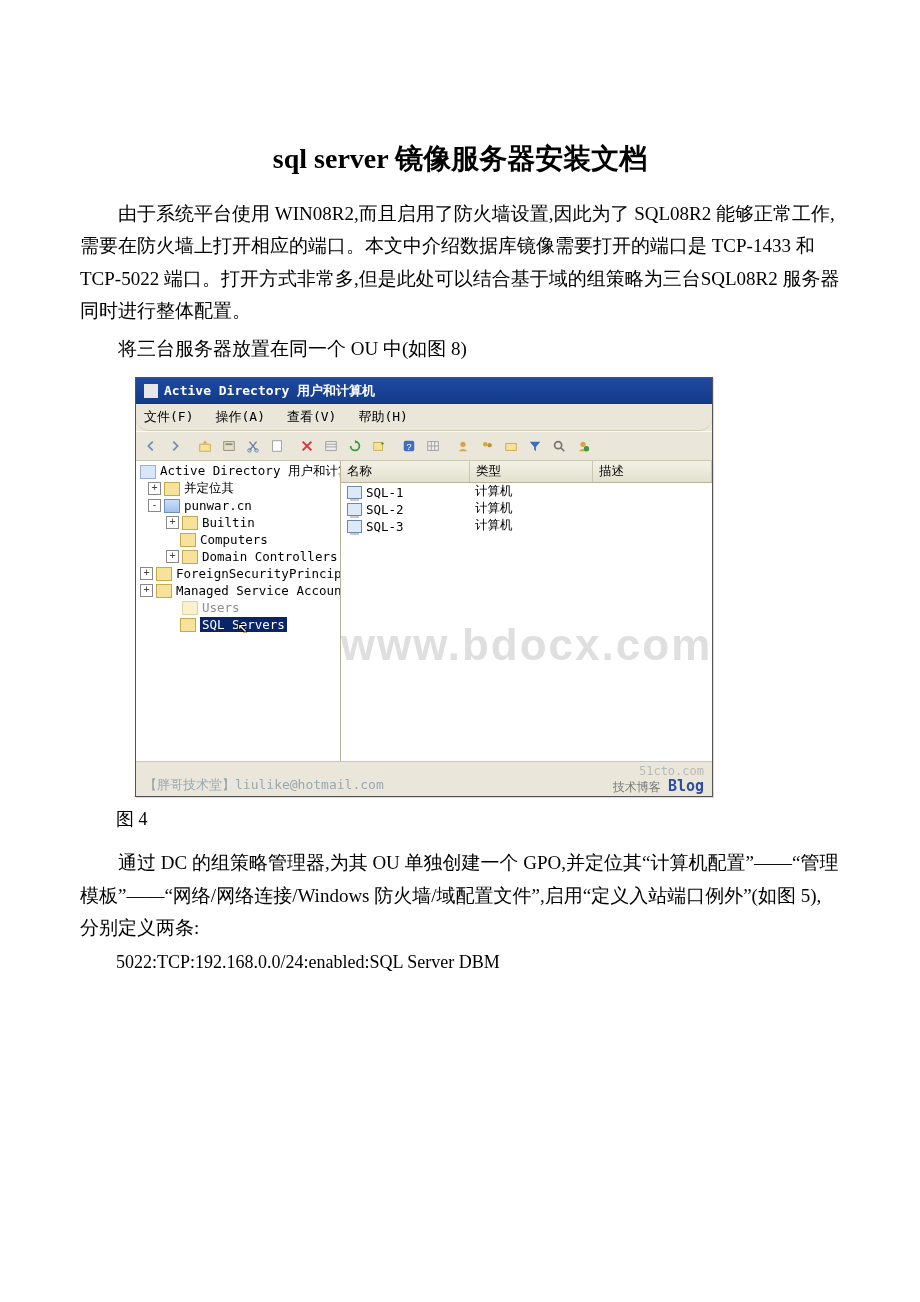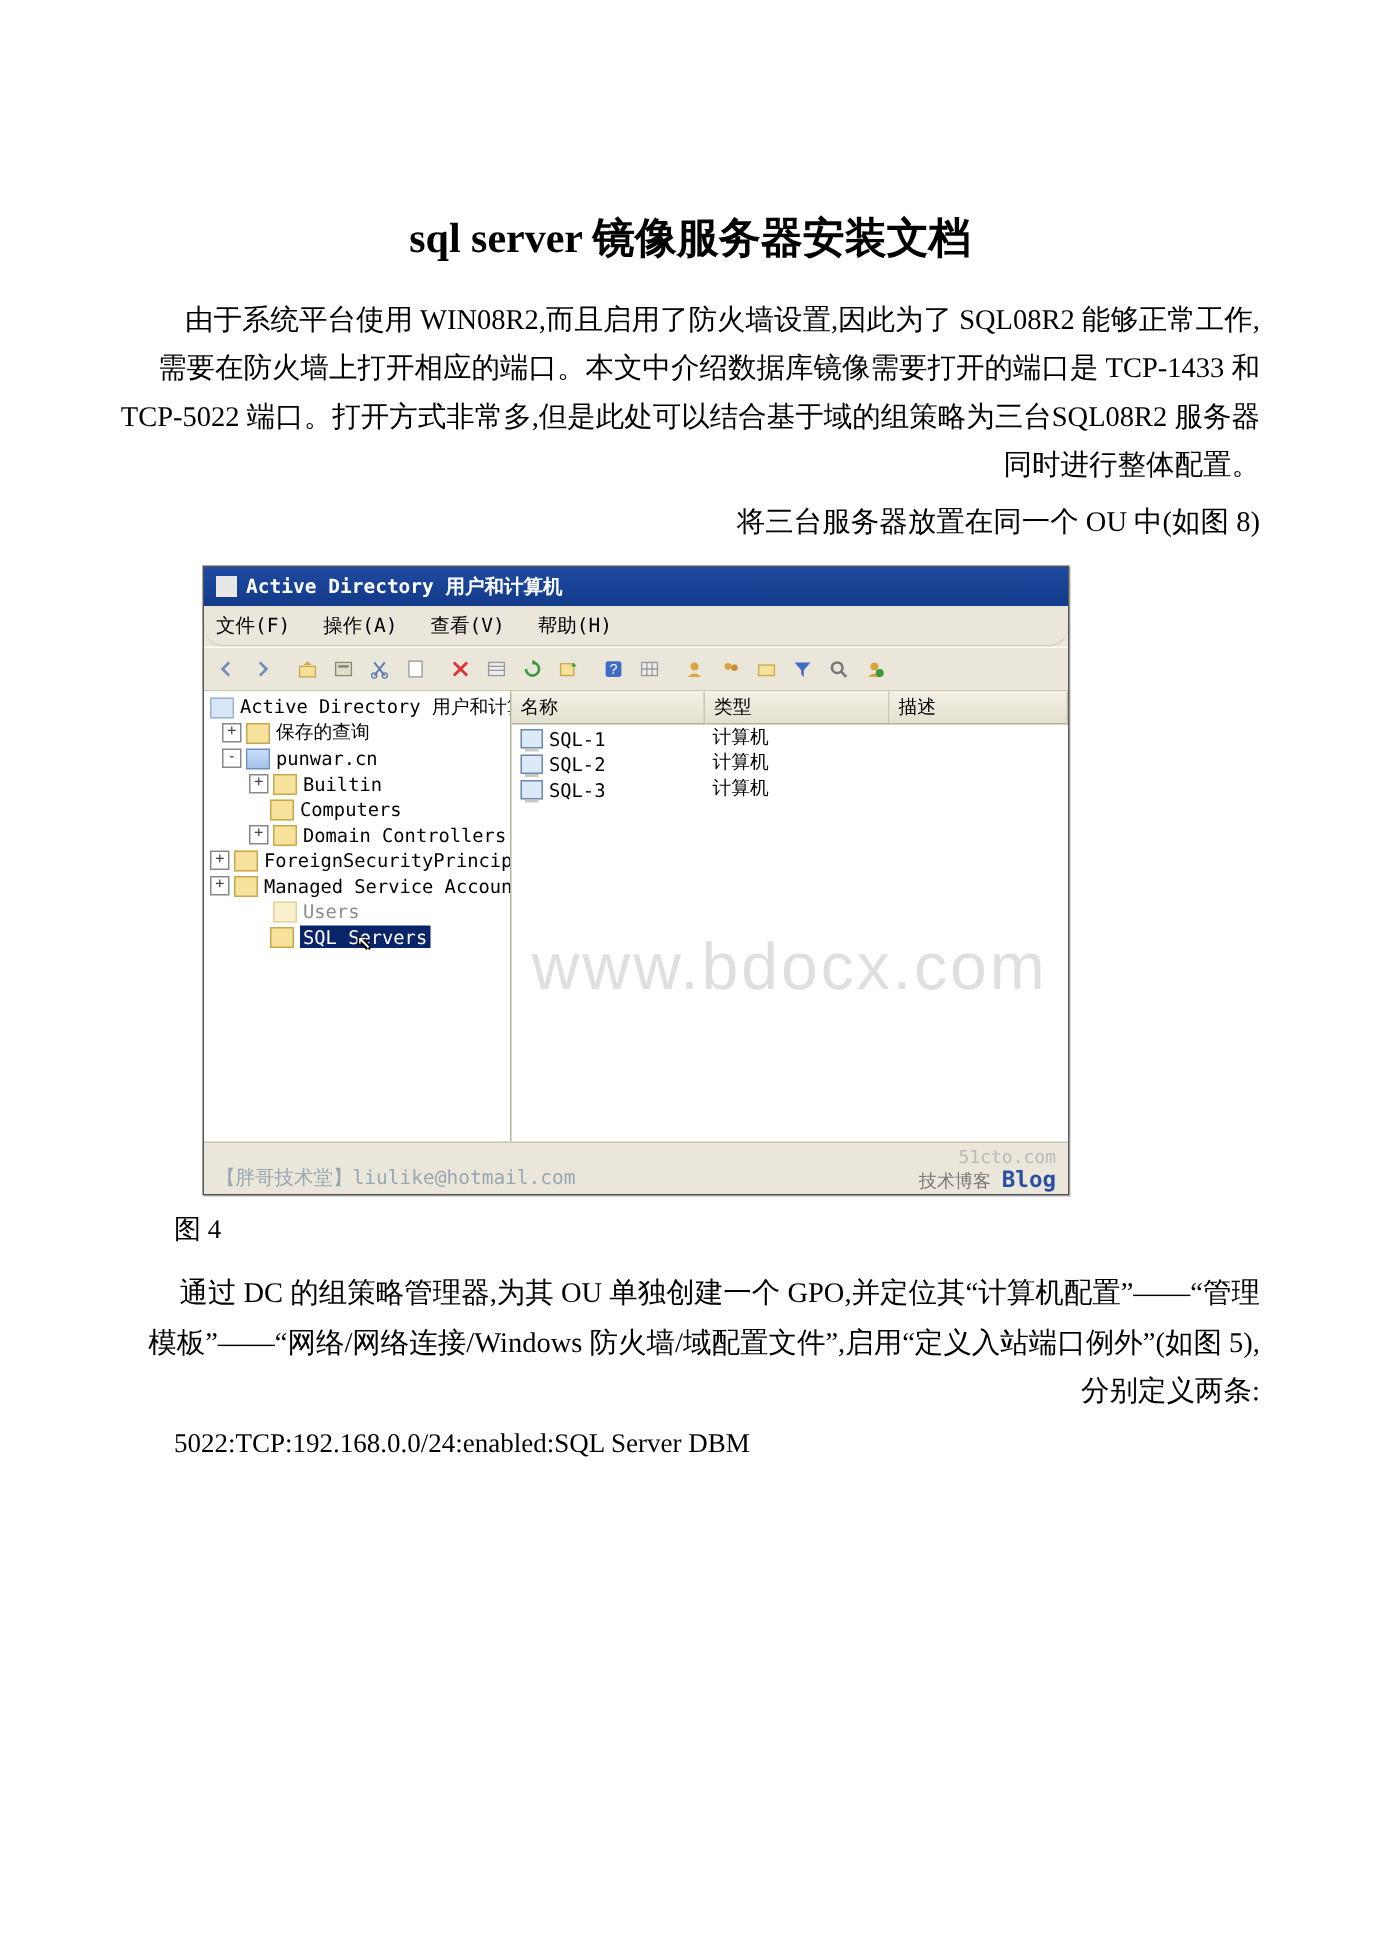--- a/index.html
+++ b/index.html
@@ -18,21 +18,20 @@
     text-align: center;
     font-size: 28px;
     font-weight: bold;
     margin: 60px 0 20px 0;
   }
   p.body {
     font-size: 19px;
     line-height: 1.7;
     text-indent: 2em;
     margin: 6px 0;
-    text-align: right;
   }
   .fig-caption {
     font-size: 18px;
     text-indent: 2em;
     margin: 10px 0 16px 0;
   }
   .code-line {
     font-size: 18px;
     text-indent: 2em;
     margin: 8px 0;
@@ -211,21 +210,21 @@
   .watermark {
     position: absolute;
     left: 50%; top: 58%;
     transform: translate(-50%,-50%);
     font-size: 44px;
     letter-spacing: 2px;
     font-family: Arial, sans-serif;
     color: rgba(140,140,140,0.28);
     white-space: nowrap;
     pointer-events: none;
-    font-weight: 400;
+    font-weight: 700;
   }
   .footer-bar {
     border-top: 1px solid #c9c6b2;
     background: #eae6da;
     height: 32px;
     display: flex;
     align-items: flex-end;
     justify-content: space-between;
     padding: 0 8px 2px 8px;
     font-size: 13px;
@@ -381,21 +380,21 @@
       <div class="tree-pane">
         <div class="tree-row">
           <span class="spacer" style="width:4px"></span>
           <span class="ticon-folder" style="background:#d9e6f7;border-color:#9ab1d4"></span>
           <span class="label">Active Directory 用户和计算机</span>
         </div>
         <div class="tree-row">
           <span class="spacer" style="width:8px"></span>
           <span class="expander">+</span>
           <span class="ticon-folder"></span>
-          <span class="label">保存的查询</span>
+          <span class="label">并定位其</span>
         </div>
         <div class="tree-row">
           <span class="spacer" style="width:8px"></span>
           <span class="expander">-</span>
           <span class="ticon-domain"></span>
           <span class="label">punwar.cn</span>
         </div>
         <div class="tree-row">
           <span class="spacer" style="width:26px"></span>
           <span class="expander">+</span>

